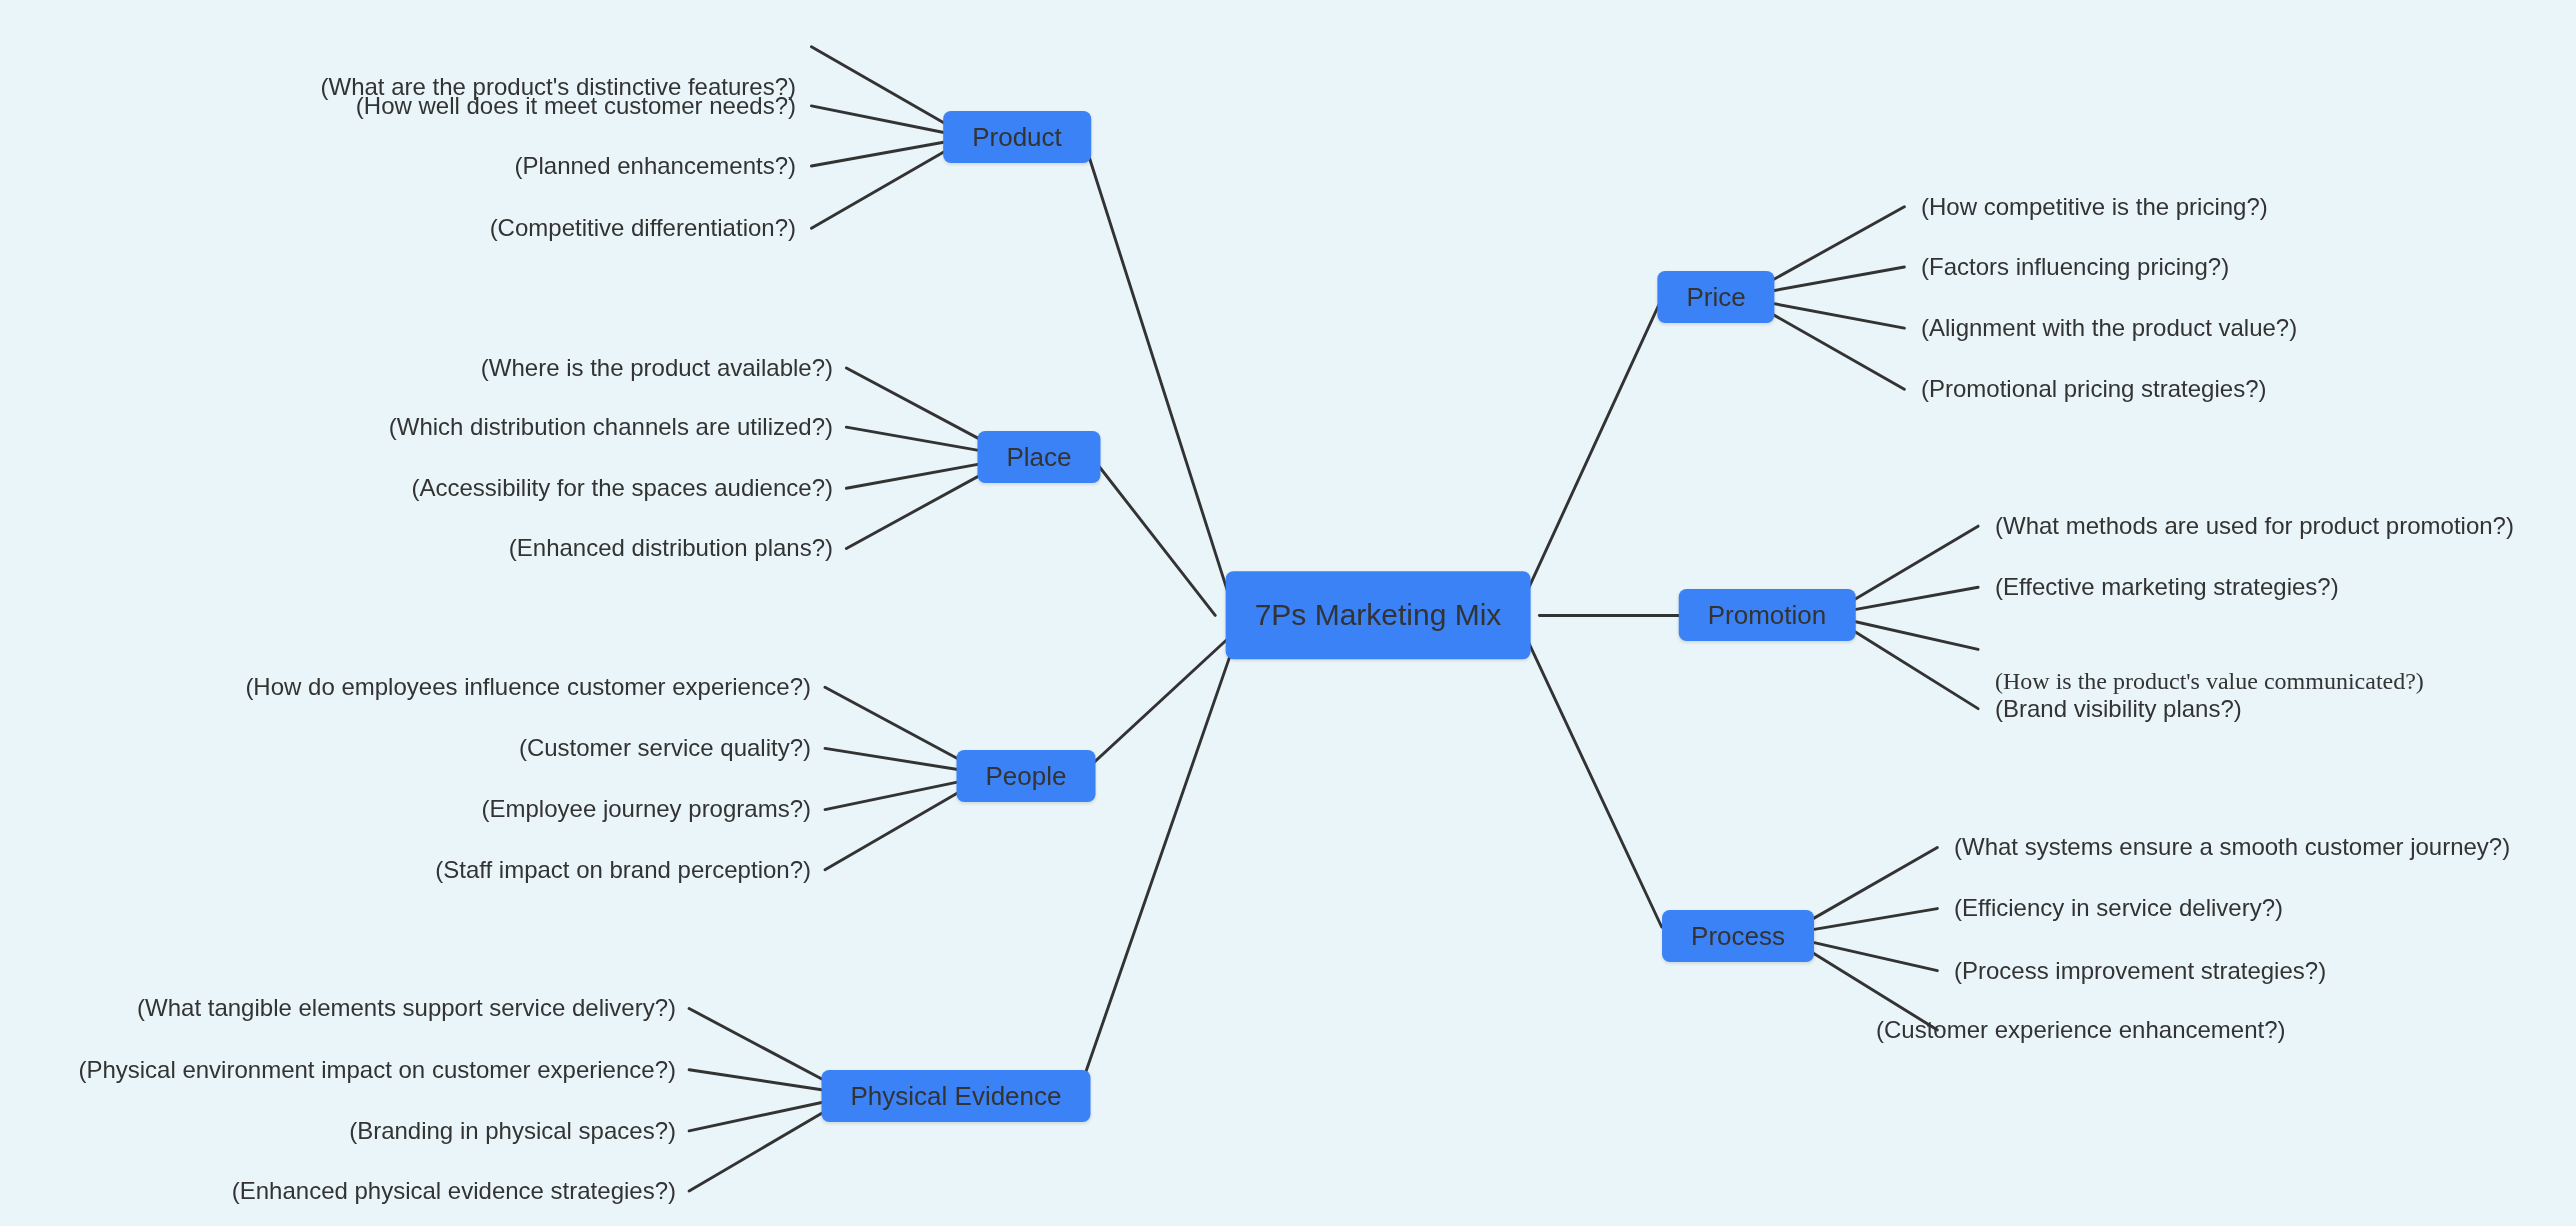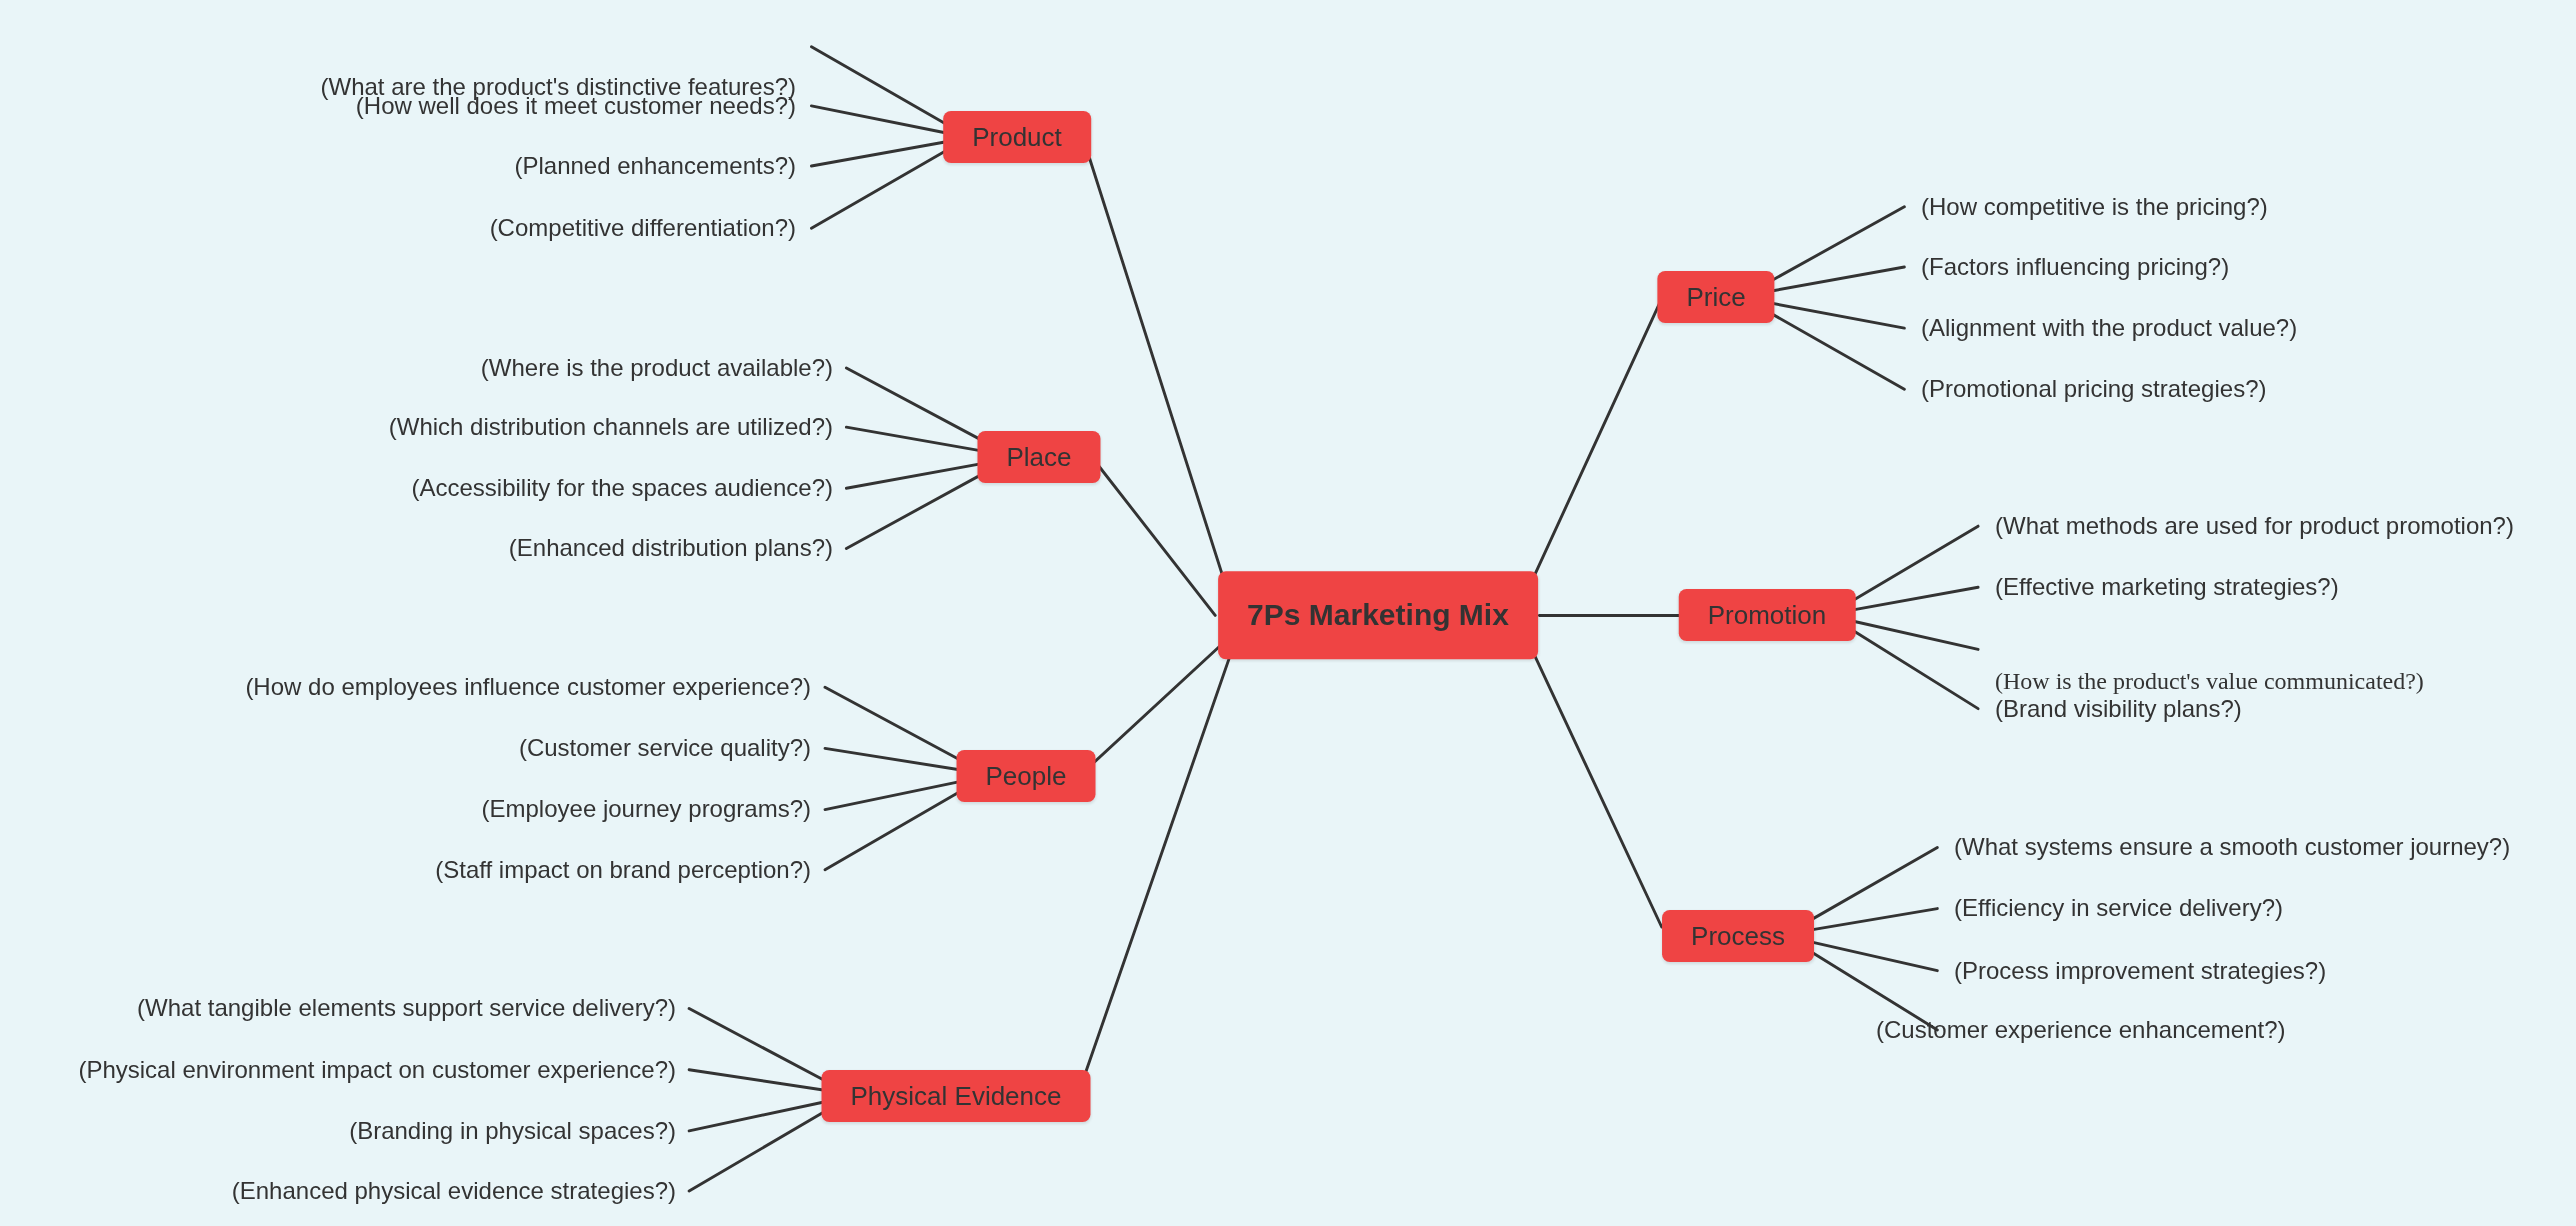--- a/index.html
+++ b/index.html
@@ -23,33 +23,33 @@
     z-index: 1;
   }
   .edges line {
     stroke: #333333;
     stroke-width: 3;
     stroke-linecap: round;
   }
   .node {
     position: absolute;
     transform: translate(-50%, -50%);
-    background: #ef4444;
+    background: #3b82f6;
     border-radius: 7.8px;
     padding: 9.7px 29px;
     font-size: 26px;
     line-height: 1.25;
     white-space: nowrap;
     box-shadow: 0 1px 2.9px rgba(0,0,0,0.10);
     z-index: 2;
     text-align: center;
   }
   .node.root {
     font-size: 30px;
-    font-weight: bold;
+    font-weight: normal;
     padding: 25px 29px;
     border-radius: 7.8px;
   }
   .leaf {
     position: absolute;
     transform: translateY(-50%);
     font-size: 24px;
     line-height: 1.2;
     white-space: nowrap;
     z-index: 2;

